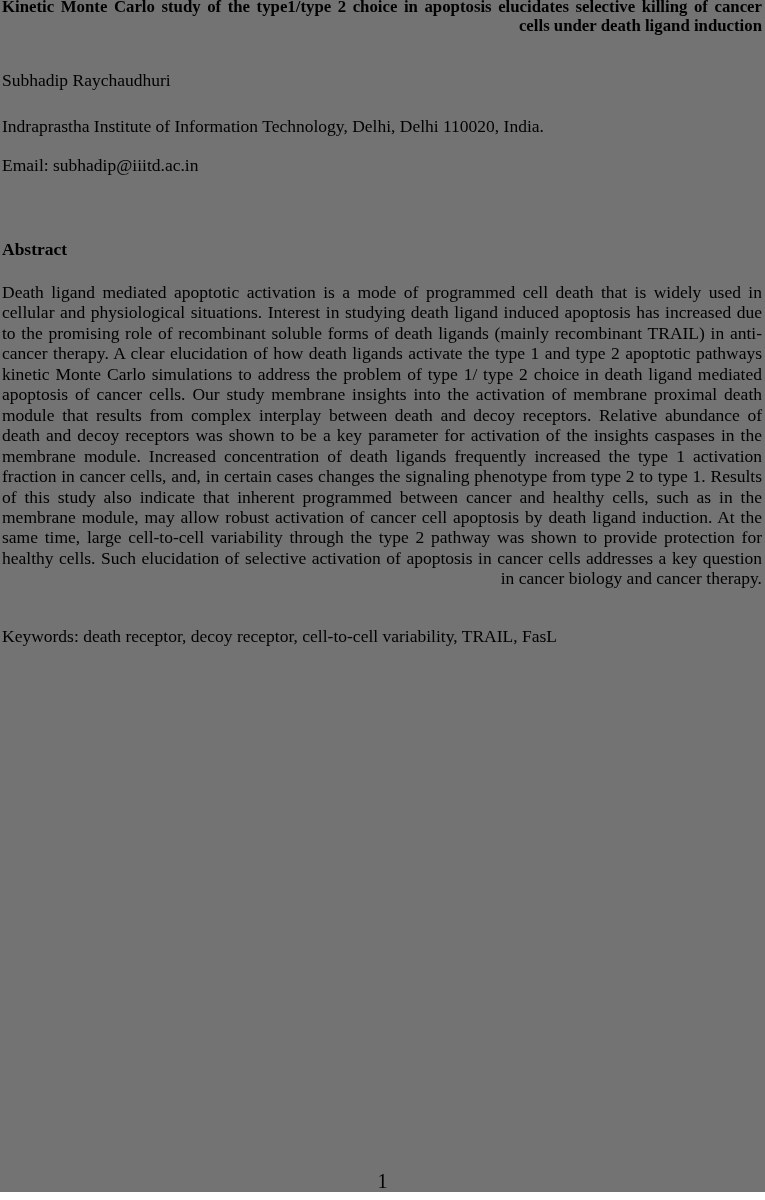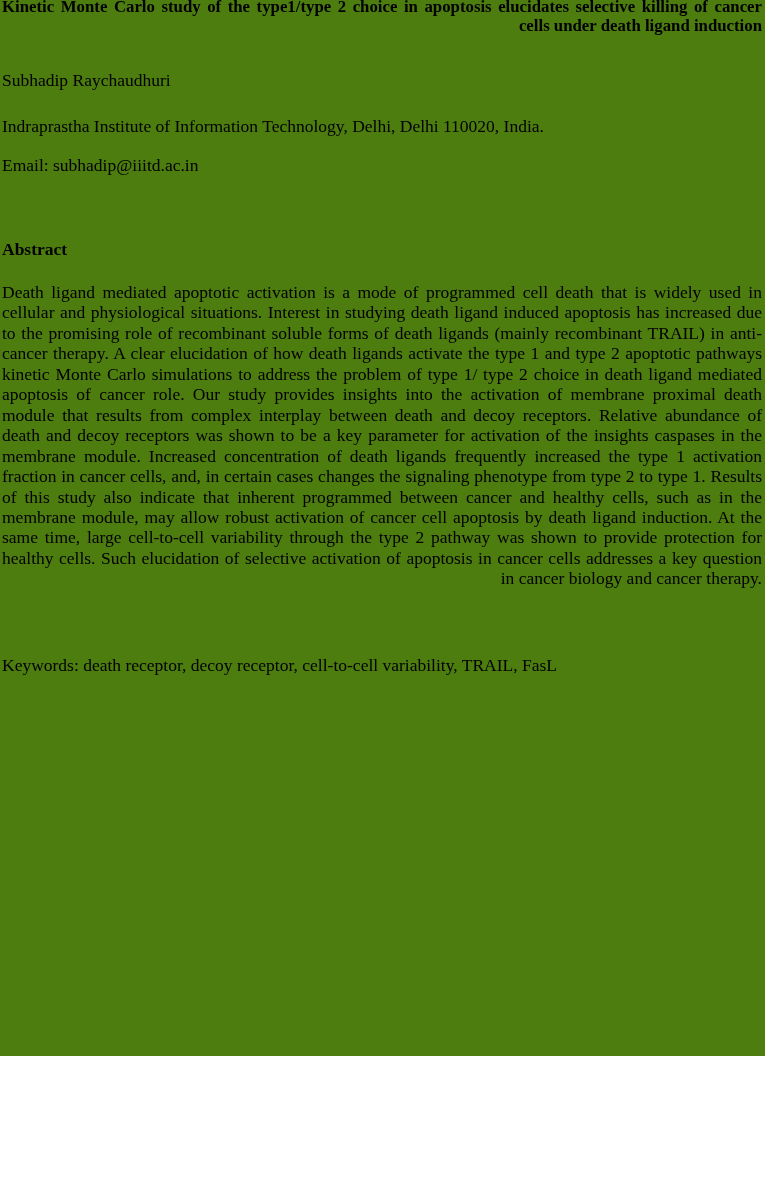--- a/index.html
+++ b/index.html
@@ -3,22 +3,22 @@
 <meta charset="utf-8">
 <style>
   html, body {
     margin: 0;
     padding: 0;
     background: #ffffff;
   }
   .page {
     position: relative;
     width: 765px;
-    height: 1056px;
-    background: #4d7c0f;
+    height: 1192px;
+    background: #737373;
     color: #000000;
     font-family: "Liberation Serif", "DejaVu Serif", serif;
     overflow: hidden;
   }
   .block {
     position: absolute;
     left: 2px;
     right: 3px;
     margin: 0;
   }
@@ -34,21 +34,21 @@
     font-weight: normal;
   }
   .bold {
     font-weight: bold;
   }
   .author-block      { top: 70px; }
   .affiliation-block { top: 116px; }
   .email-block       { top: 155px; }
   .abstract-heading  { top: 239px; }
   .abstract-body     { top: 282px; }
-  .keywords-block    { top: 655px; }
+  .keywords-block    { top: 626px; }
   .line {
     text-align: right;
     white-space: normal;
   }
   .line.just {
     text-align: justify;
     text-align-last: justify;
   }
   .page-number {
     position: absolute;
@@ -77,21 +77,21 @@
   <p class="block body-text email-block">Email: subhadip@iiitd.ac.in</p>
 
   <p class="block body-text bold abstract-heading">Abstract</p>
 
   <div class="block body-text abstract-body">
       <div class="line just">Death ligand mediated apoptotic activation is a mode of programmed cell death that is widely used in</div>
       <div class="line just">cellular and physiological situations. Interest in studying death ligand induced apoptosis has increased due</div>
       <div class="line just">to the promising role of recombinant soluble forms of death ligands (mainly recombinant TRAIL) in anti-</div>
       <div class="line just">cancer therapy. A clear elucidation of how death ligands activate the type 1 and type 2 apoptotic pathways</div>
       <div class="line just">kinetic Monte Carlo simulations to address the problem of type 1/ type 2 choice in death ligand mediated</div>
-      <div class="line just">apoptosis of cancer role. Our study provides insights into the activation of membrane proximal death</div>
+      <div class="line just">apoptosis of cancer cells. Our study membrane insights into the activation of membrane proximal death</div>
       <div class="line just">module that results from complex interplay between death and decoy receptors. Relative abundance of</div>
       <div class="line just">death and decoy receptors was shown to be a key parameter for activation of the insights caspases in the</div>
       <div class="line just">membrane module. Increased concentration of death ligands frequently increased the type 1 activation</div>
       <div class="line just">fraction in cancer cells, and, in certain cases changes the signaling phenotype from type 2 to type 1. Results</div>
       <div class="line just">of this study also indicate that inherent programmed between cancer and healthy cells, such as in the</div>
       <div class="line just">membrane module, may allow robust activation of cancer cell apoptosis by death ligand induction. At the</div>
       <div class="line just">same time, large cell-to-cell variability through the type 2 pathway was shown to provide protection for</div>
       <div class="line just">healthy cells. Such elucidation of selective activation of apoptosis in cancer cells addresses a key question</div>
       <div class="line">in cancer biology and cancer therapy.</div>
     </div>

